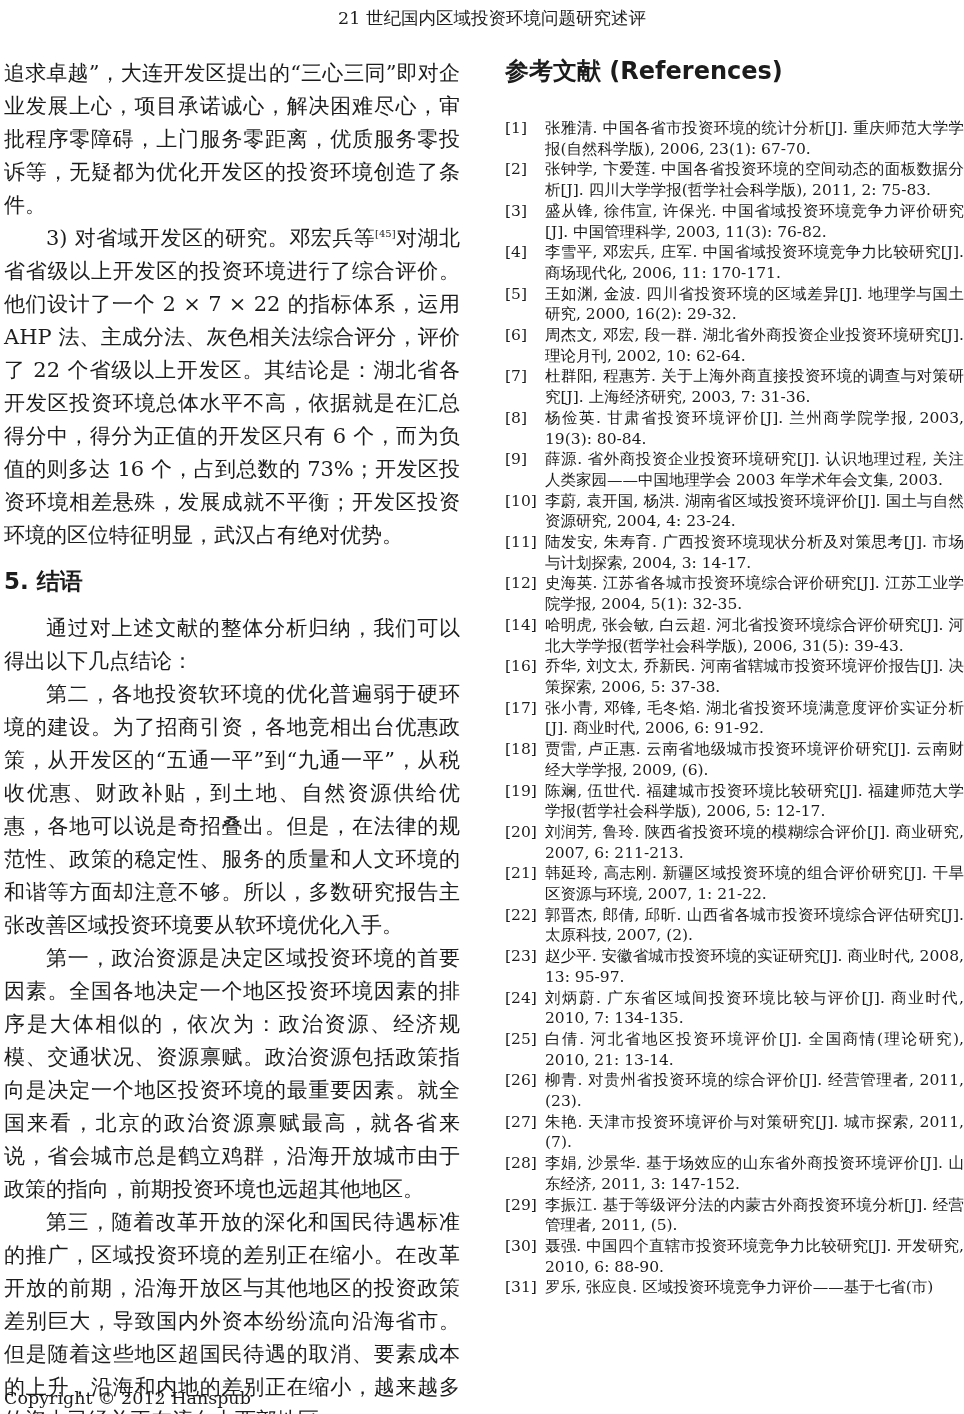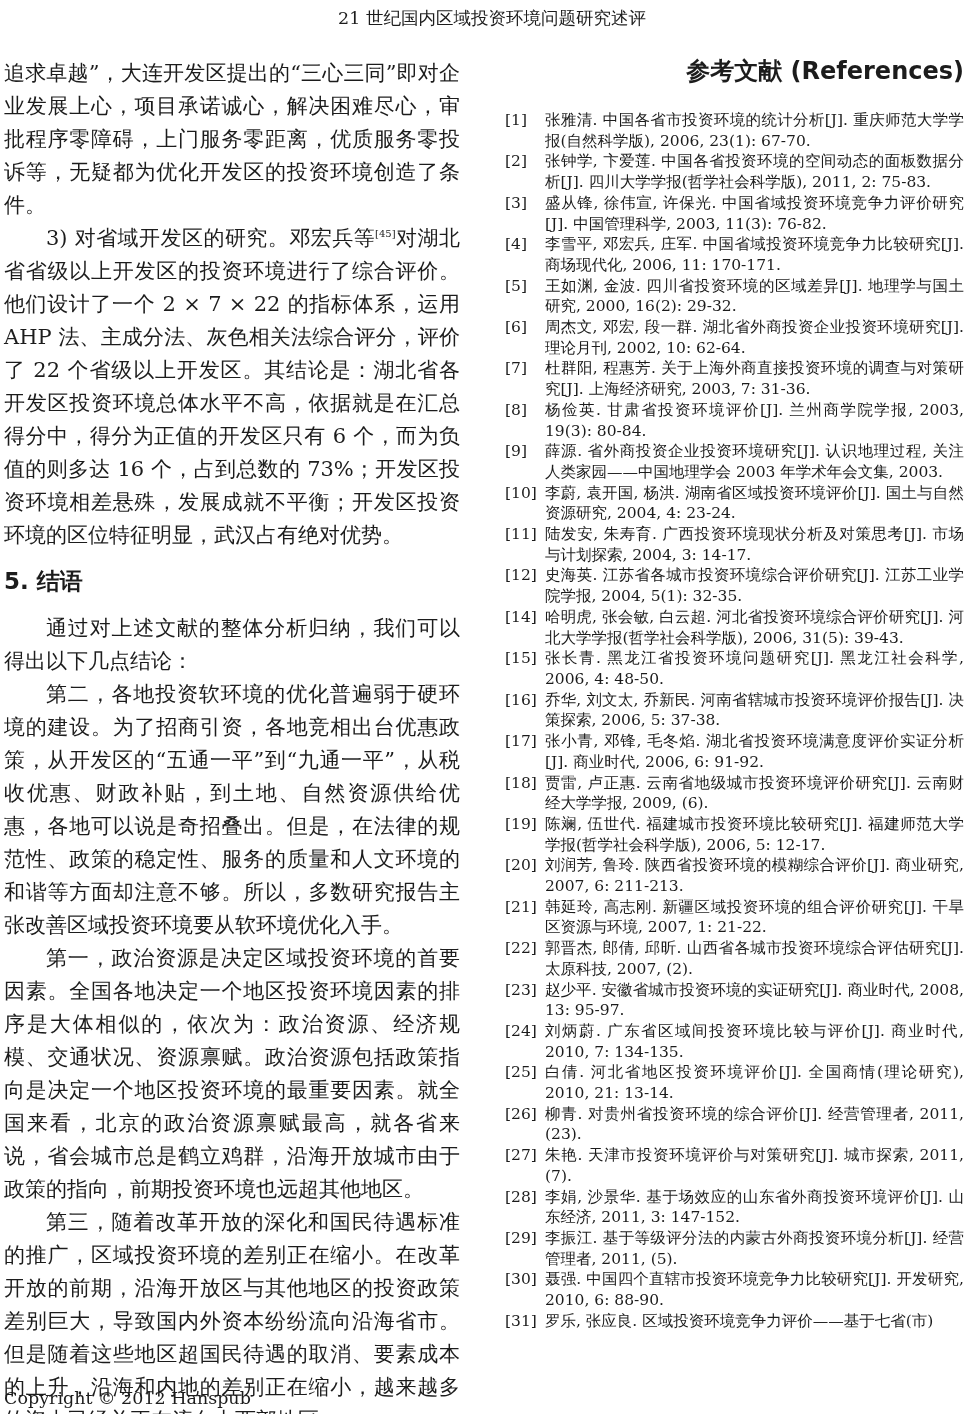--- a/index.html
+++ b/index.html
@@ -48,26 +48,25 @@
     vertical-align: 8px;
   }
   .section-heading {
     margin: 14px 0 16px 0;
     font-family: "DejaVu Sans", "Liberation Sans", sans-serif;
     font-size: 23px;
     font-weight: bold;
     line-height: 30px;
   }
   .ref-heading {
-    margin: 0 0 24px 0;
+    margin: 0 0 32px 0;
     font-family: "DejaVu Sans", "Liberation Sans", sans-serif;
     font-size: 24px;
     font-weight: bold;
     line-height: 30px;
-    text-align: right;
   }
   .ref-list { }
   .ref-row {
     display: flex;
     font-size: 15.5px;
     line-height: 20.7px;
   }
   .ref-num {
     width: 40px;
     flex-shrink: 0;
@@ -158,24 +157,20 @@
   </div>
         <div class="ref-row">
     <span class="ref-num">[12]</span>
     <span class="ref-text">史海英. 江苏省各城市投资环境综合评价研究[J]. 江苏工业学院学报, 2004, 5(1): 32-35.</span>
   </div>
         <div class="ref-row">
     <span class="ref-num">[14]</span>
     <span class="ref-text">哈明虎, 张会敏, 白云超. 河北省投资环境综合评价研究[J]. 河北大学学报(哲学社会科学版), 2006, 31(5): 39-43.</span>
   </div>
         <div class="ref-row">
-    <span class="ref-num">[15]</span>
-    <span class="ref-text">张长青. 黑龙江省投资环境问题研究[J]. 黑龙江社会科学, 2006, 4: 48-50.</span>
-  </div>
-        <div class="ref-row">
     <span class="ref-num">[16]</span>
     <span class="ref-text">乔华, 刘文太, 乔新民. 河南省辖城市投资环境评价报告[J]. 决策探索, 2006, 5: 37-38.</span>
   </div>
         <div class="ref-row">
     <span class="ref-num">[17]</span>
     <span class="ref-text">张小青, 邓锋, 毛冬焰. 湖北省投资环境满意度评价实证分析[J]. 商业时代, 2006, 6: 91-92.</span>
   </div>
         <div class="ref-row">
     <span class="ref-num">[18]</span>
     <span class="ref-text">贾雷, 卢正惠. 云南省地级城市投资环境评价研究[J]. 云南财经大学学报, 2009, (6).</span>

